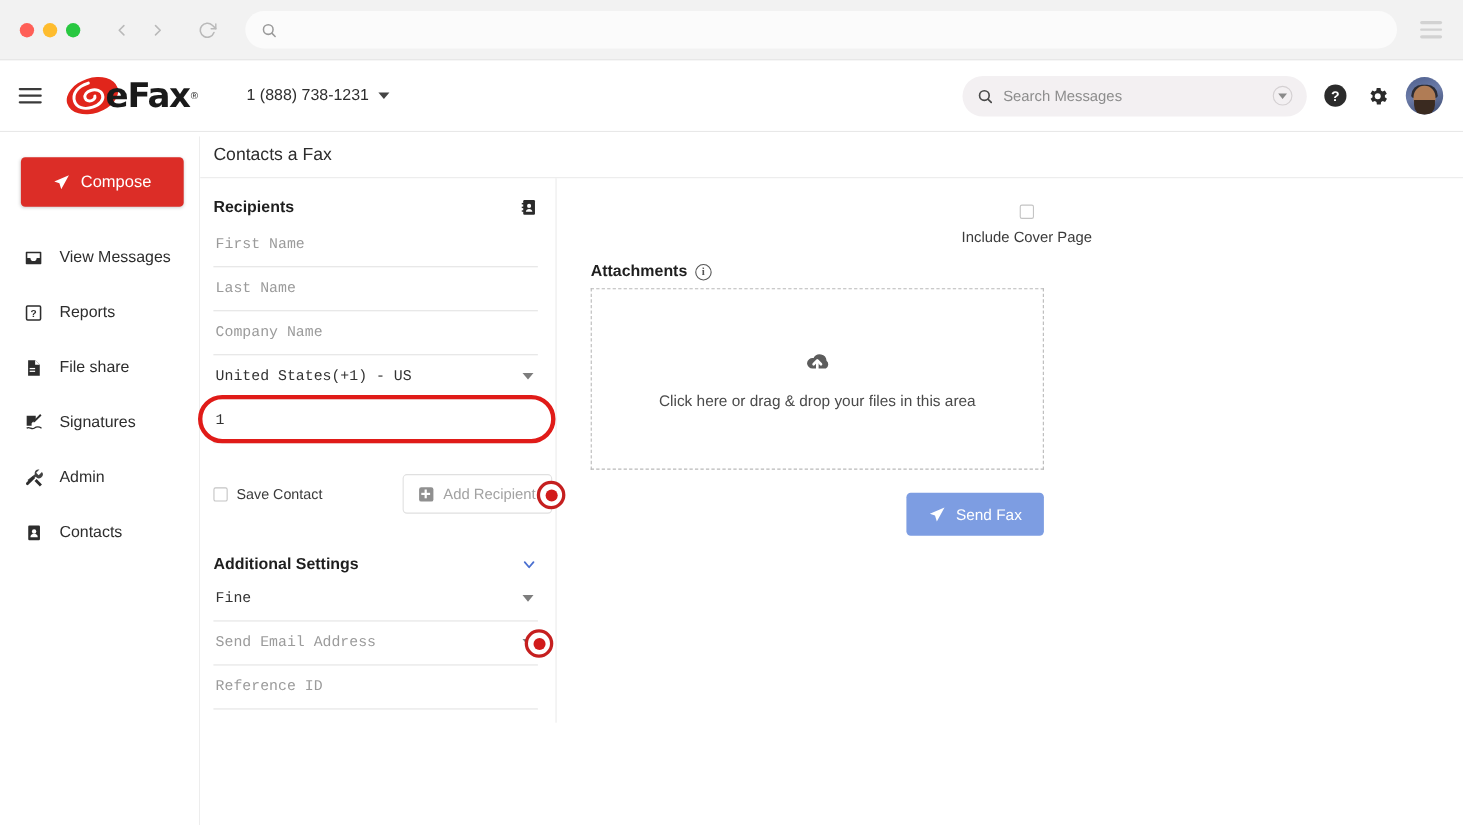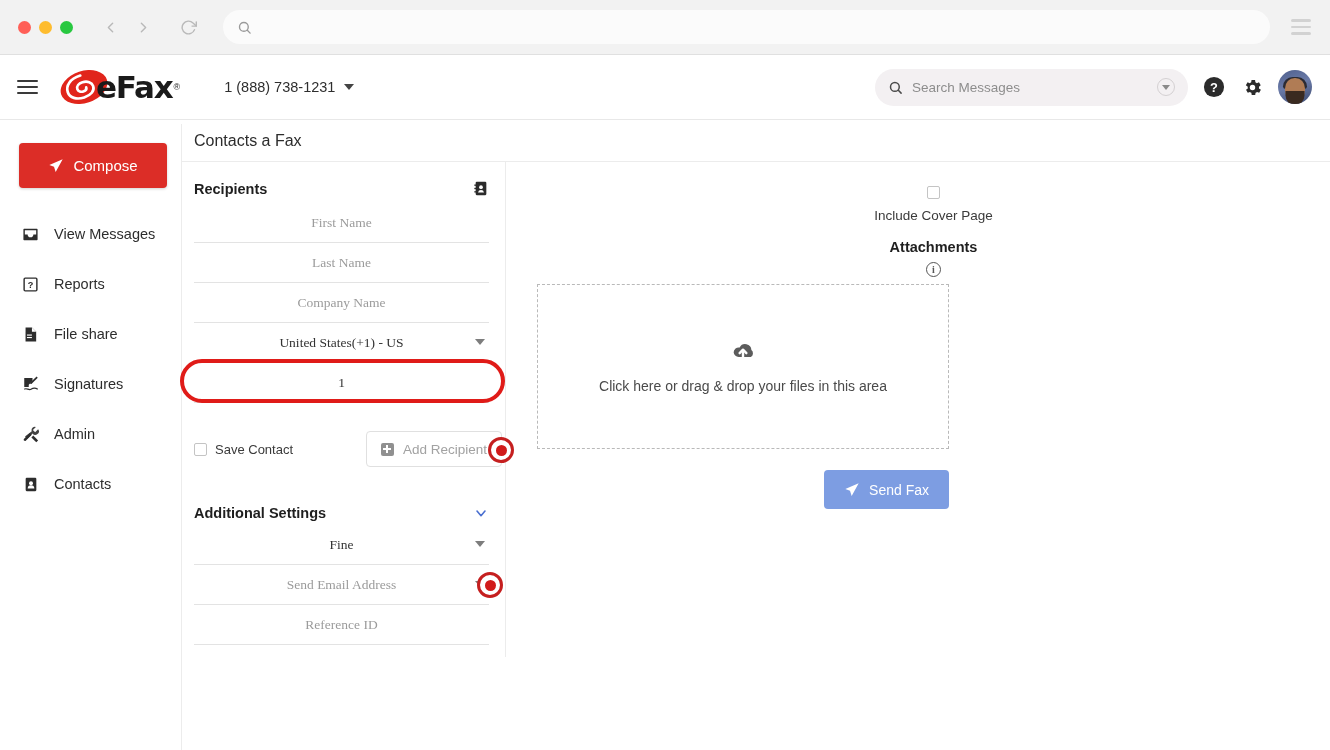--- a/index.html
+++ b/index.html
@@ -177,23 +177,22 @@
     display:flex;align-items:center;justify-content:space-between;
     width: 295px; margin-bottom: 6px;
   }
   .sec-title { font-size: 14.5px; font-weight: bold; color: #1f1f1f; }
 
   .fld { width: 295px; position: relative; }
   .fld input {
     width: 100%; height: 40px;
     border: none; border-bottom: 1px solid #e3e3e3;
     outline: none; background: transparent;
-    font-family:Liberation Serif, serif; font-size:13.5px; color:#333;
+    font-family:Liberation Mono, monospace; font-size:13.5px; color:#333;
     padding: 0 2px;
-    text-align: center;
   }
   .fld input::placeholder { color: #9b9b9b; }
   .fld .sel-caret {
     position:absolute; right: 4px; top: 16px;
     width:0;height:0;border-left:5px solid transparent;border-right:5px solid transparent;
     border-top:6px solid #7d7d7d;
   }
 
   .phone-field-wrap { position: relative; width: 295px; }
   .highlight-box {
@@ -248,21 +247,21 @@
     width: 295px; margin-top: 38px; margin-bottom: 4px;
   }
   .addl-title { font-size: 14.5px; font-weight: bold; color: #1f1f1f; }
   .chev-blue { color: #4a6fd0; display:flex; }
 
   
   .cover-chk { display:flex; align-items:center; gap:9px; font-size:13.5px; color:#3b3b3b; cursor:pointer;flex-direction:column; }
   .cover-chk .box { width:13px;height:13px;border:1px solid #c4c4c4;border-radius:2px;background:#fff; }
   .attach-head {
     margin-top: 16px; display:flex; align-items:center; gap:7px;
-    font-size: 14.5px; font-weight: bold; color:#1f1f1f;flex-direction:column;
+    font-size: 14.5px; font-weight: bold; color:#1f1f1f;
   }
   .info-i {
     width: 15px; height: 15px; border-radius:50%; border:1.3px solid #555;
     display:flex;align-items:center;justify-content:center;
     font-size: 10px; font-weight: bold; font-family:"Liberation Serif",serif; color:#555;
   }
   .dropzone {
     margin-top: 7px;
     width: 412px; height: 165px;
     border: 1px dashed #b9b9b9;

